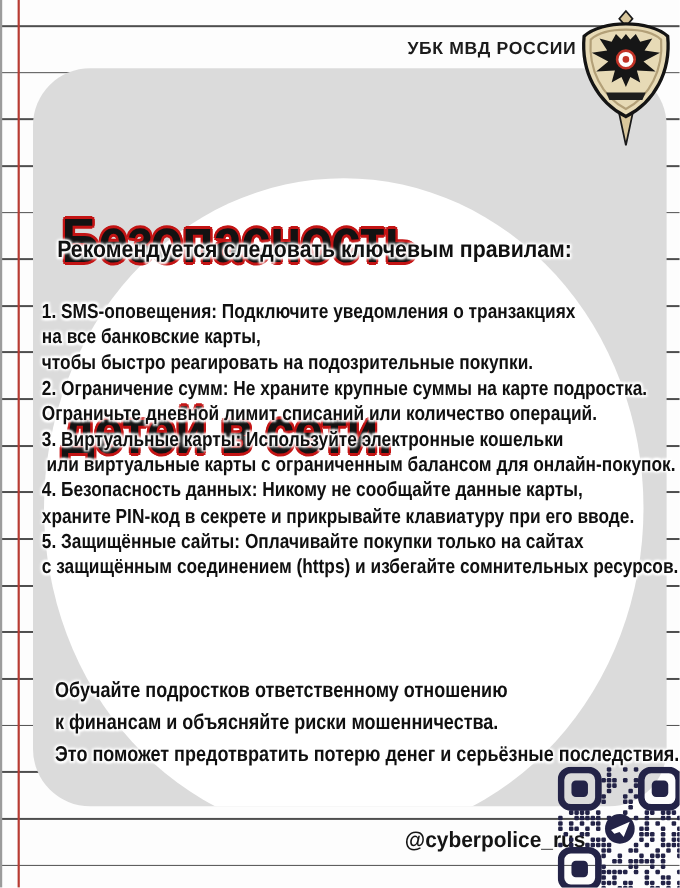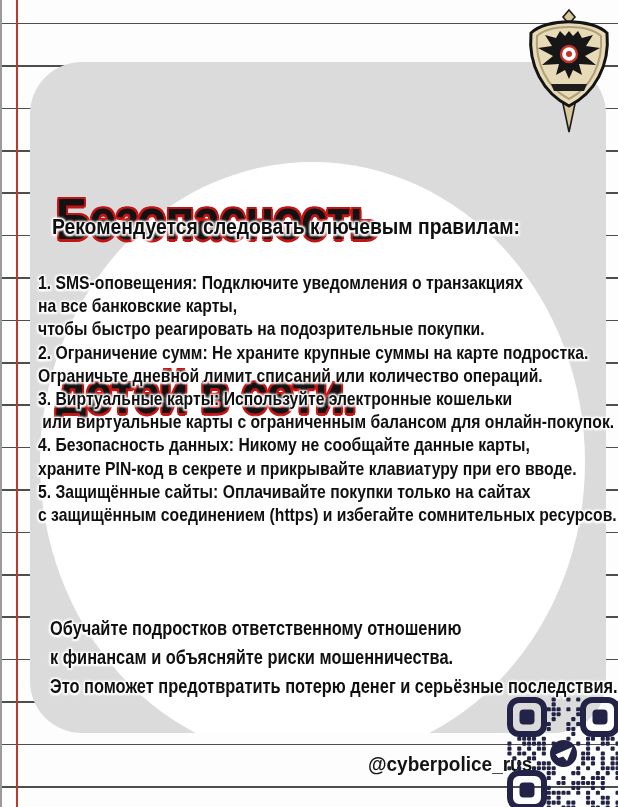--- a/index.html
+++ b/index.html
@@ -64,20 +64,21 @@
 <div class="page">
 
   <div class="ruled"></div>
   <div class="page-edge"></div>
   <div class="margin-line"></div>
 
   <div class="blob">
     <div class="blob-hole"></div>
   </div>
 
+  <div class="org">УБК МВД РОССИИ</div>
 
   <svg class="emblem" viewBox="0 0 92 124" xmlns="http://www.w3.org/2000/svg">
     <path d="M46 1 L52 8 L46 15 L40 8 Z" fill="#d9c79c" stroke="#1a1a1a" stroke-width="1.6"></path>
     <path d="M39 90 L53 90 L46 123 Z" fill="#d9c79c" stroke="#1a1a1a" stroke-width="1.6"></path>
     <path d="M8 24 C 24 9, 68 9, 84 24 C 87 56, 72 84, 46 97 C 20 84, 5 56, 8 24 Z" fill="#e7dab6" stroke="#141414" stroke-width="3"></path>
     <path d="M14 27 C 27 15, 65 15, 78 27 C 80 54, 68 79, 46 90 C 24 79, 12 54, 14 27 Z" fill="none" stroke="#b3a078" stroke-width="2"></path>
     <path d="M46 22 L50 27 L55 22 L59 29 L70 26 L63 37 L77 39 L62 47 L73 56 L56 55 L59 66 L50 61 L46 70 L42 61 L33 66 L36 55 L19 56 L30 47 L15 39 L29 37 L22 26 L33 29 L37 22 L42 27 Z" fill="#161616"></path>
     <circle cx="46" cy="45" r="8" fill="#ffffff" stroke="#c23327" stroke-width="2.4"></circle>
     <circle cx="46" cy="45" r="3" fill="#c23327"></circle>
     <path d="M28 75 L64 75 L61 82 L31 82 Z" fill="#1d1d1d"></path>

